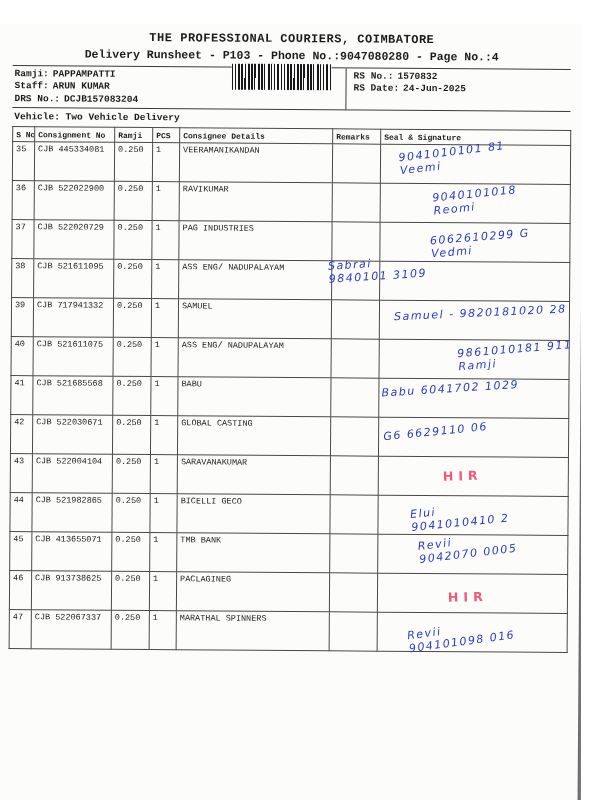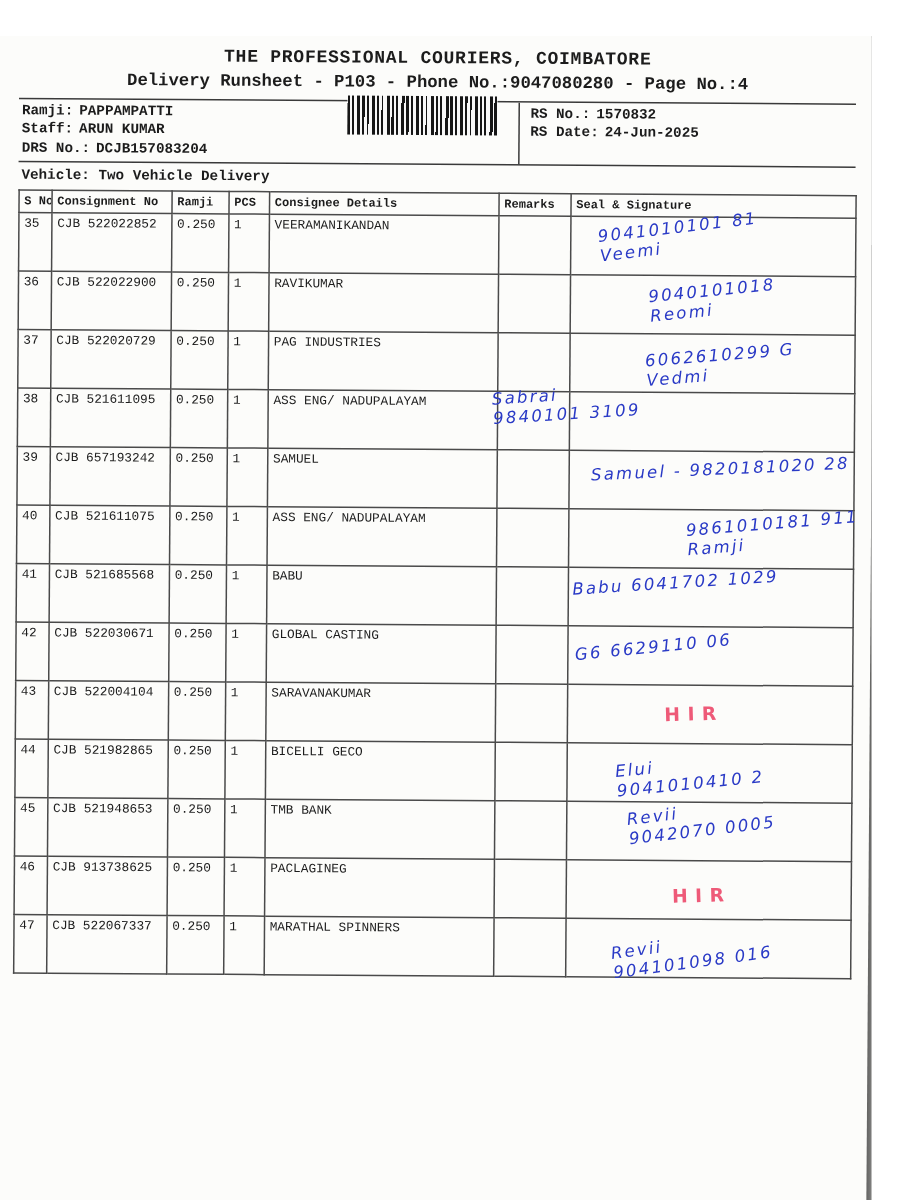--- a/index.html
+++ b/index.html
@@ -121,21 +121,21 @@
           <th>Ramji</th>
           <th>PCS</th>
           <th>Consignee Details</th>
           <th>Remarks</th>
           <th>Seal &amp; Signature</th>
         </tr>
       </thead>
       <tbody>
           <tr class="r0">
     <td>35</td>
-    <td>CJB 522022852</td>
+    <td>CJB 445334081</td>
     <td>0.250</td>
     <td>1</td>
     <td>VEERAMANIKANDAN</td>
     <td></td>
     <td class="sig-cell">
       <span class="signature" style="color: rgb(42, 58, 198);">
                 <span class="sig-line">9041010101 81</span>
                 <span class="sig-line">Veemi</span>
               </span>
     </td>
@@ -177,21 +177,21 @@
     <td></td>
     <td class="sig-cell">
       <span class="signature" style="color: rgb(42, 58, 198);">
                 <span class="sig-line">Sabrai</span>
                 <span class="sig-line">9840101 3109</span>
               </span>
     </td>
   </tr>
           <tr class="r4">
     <td>39</td>
-    <td>CJB 657193242</td>
+    <td>CJB 717941332</td>
     <td>0.250</td>
     <td>1</td>
     <td>SAMUEL</td>
     <td></td>
     <td class="sig-cell">
       <span class="signature" style="color: rgb(42, 58, 198);">
                 <span class="sig-line">Samuel - 9820181020 28</span>
               </span>
     </td>
   </tr>
@@ -257,21 +257,21 @@
     <td></td>
     <td class="sig-cell">
       <span class="signature" style="color: rgb(42, 58, 198);">
                 <span class="sig-line">Elui</span>
                 <span class="sig-line">9041010410 2</span>
               </span>
     </td>
   </tr>
           <tr class="r10">
     <td>45</td>
-    <td>CJB 521948653</td>
+    <td>CJB 413655071</td>
     <td>0.250</td>
     <td>1</td>
     <td>TMB BANK</td>
     <td></td>
     <td class="sig-cell">
       <span class="signature" style="color: rgb(42, 58, 198);">
                 <span class="sig-line">Revii</span>
                 <span class="sig-line">9042070 0005</span>
               </span>
     </td>

